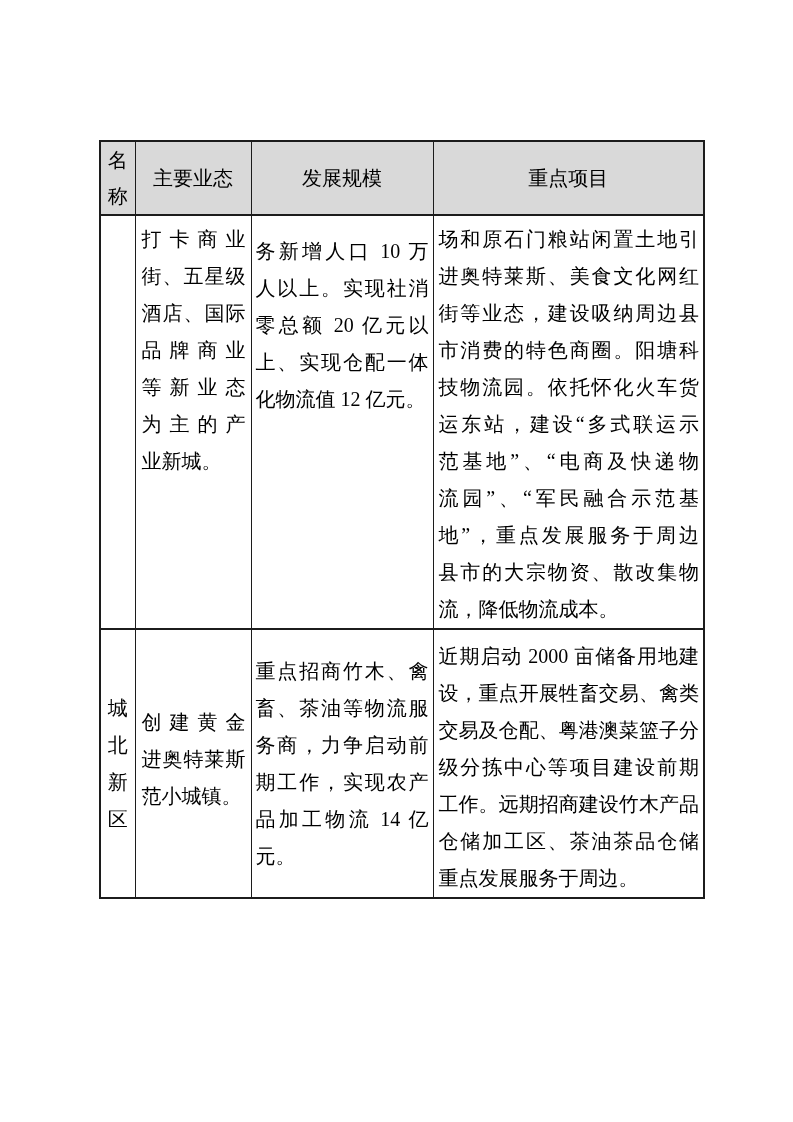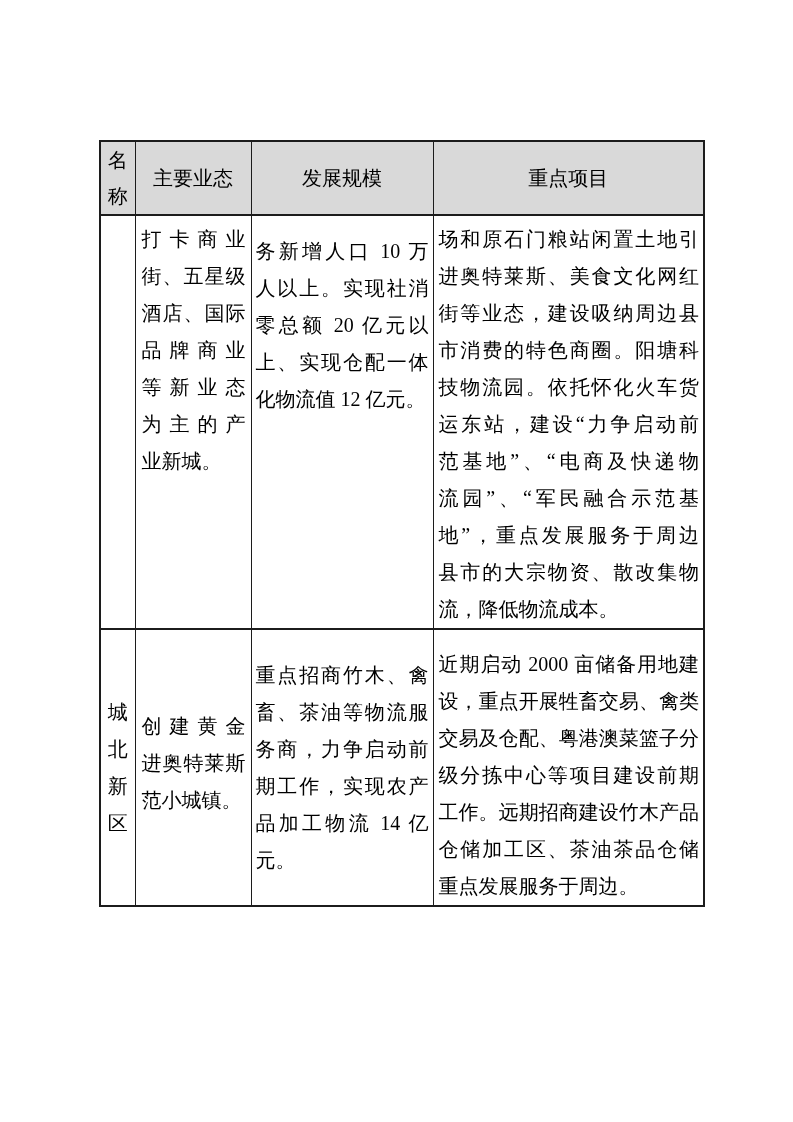--- a/index.html
+++ b/index.html
@@ -47,21 +47,21 @@
   tr.row-1 td { border-bottom: 2px solid #1c1c1c; }
   tr.row-2 { height: 260px; }
   tr.row-2 td { vertical-align: middle; }
 
   td.c-name { text-align: center; padding: 0 2px; vertical-align: middle; }
   td.c-business { padding: 5px 5px 8px 6px; margin-top: 12px; }
   td.c-scale { padding: 17px 4px 0 4px; }
   td.c-projects { padding: 5px 4px 0 5px; }
   tr.row-2 td.c-business { padding-top: 0; }
   tr.row-2 td.c-scale { padding-top: 0; margin-top: 28px; }
-  tr.row-2 td.c-projects { padding-top: 16px; margin-left: 28px; }
+  tr.row-2 td.c-projects { padding-top: 8px; margin-left: 28px; }
 
   
   .lines > div { text-align: justify; text-align-last: justify; }
   .lines > div:last-child { text-align-last: left; }
   .center-lines > div, .center-lines > div:last-child {
     text-align: center; text-align-last: center;
   }
 
   .page-num {
     position: absolute;
@@ -117,21 +117,21 @@
             <div>零总额 20 亿元以</div>
             <div>上、实现仓配一体</div>
             <div>化物流值 12 亿元。</div>
           </td>
         <td class="c-projects lines">
             <div>场和原石门粮站闲置土地引</div>
             <div>进奥特莱斯、美食文化网红</div>
             <div>街等业态，建设吸纳周边县</div>
             <div>市消费的特色商圈。阳塘科</div>
             <div>技物流园。依托怀化火车货</div>
-            <div>运东站，建设“力争启动前</div>
+            <div>运东站，建设“多式联运示</div>
             <div>范基地”、“电商及快递物</div>
             <div>流园”、“军民融合示范基</div>
             <div>地”，重点发展服务于周边</div>
             <div>县市的大宗物资、散改集物</div>
             <div>流，降低物流成本。</div>
           </td>
       </tr>
       <tr class="row-2">
         <td class="c-name lines center-lines">
             <div>城</div>

